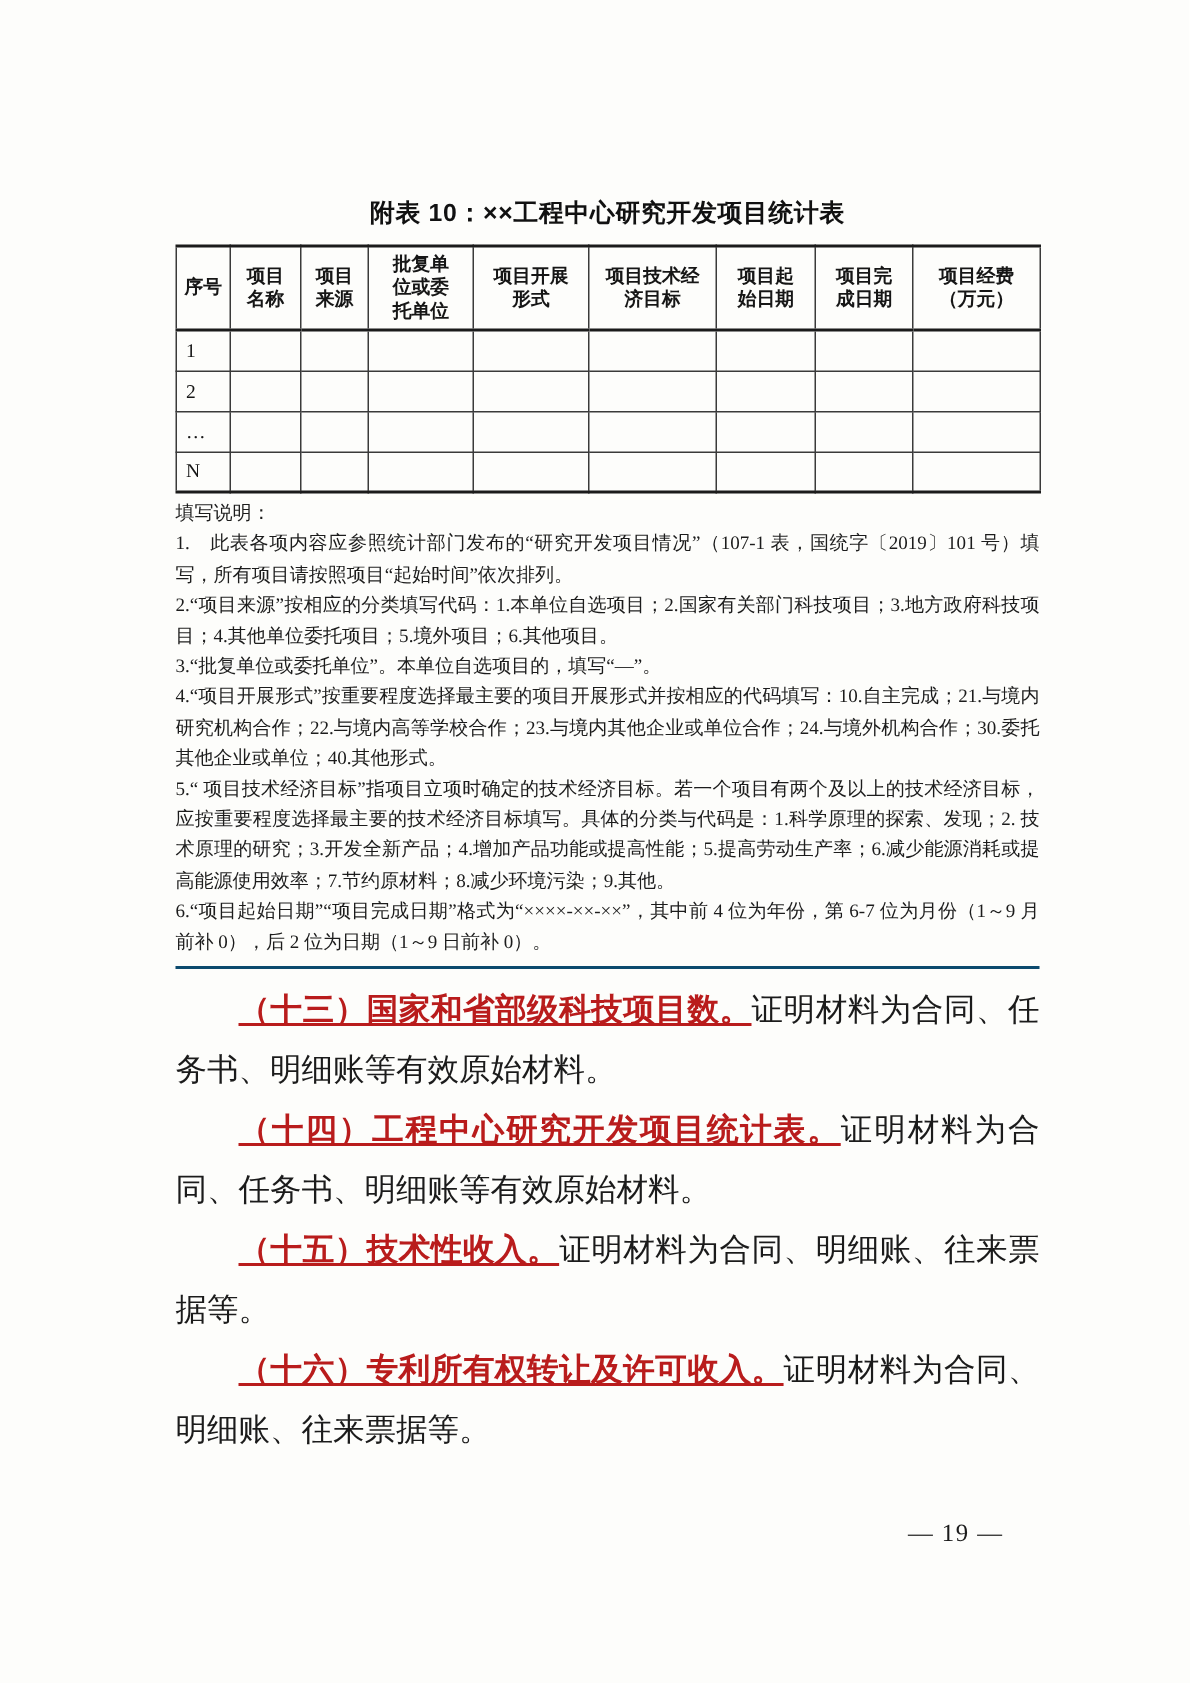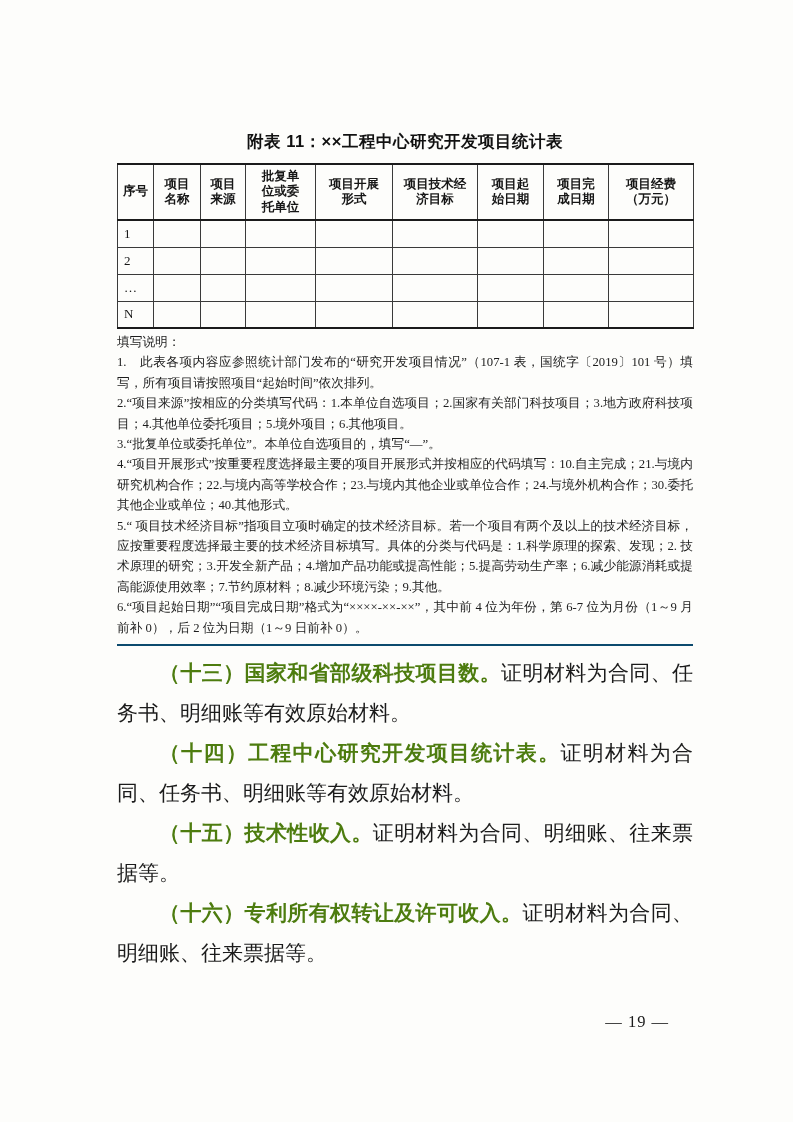--- a/index.html
+++ b/index.html
@@ -73,38 +73,38 @@
   }
   .body-text { padding-top: 7px; }
   .body-text p {
     margin: 0;
     font-size: 21px;
     line-height: 40px;
     text-indent: 42px;
     text-align: justify;
     color: #1b1b1b;
   }
-  .body-text .para-heading { font-weight: bold; color: #4d7c0f; }
+  .body-text .para-heading { font-weight: bold; color: #b91c1c; text-decoration: underline; }
   .page-num {
     position: absolute;
     top: 1012px;
     right: 124px;
     font-size: 16.5px;
     letter-spacing: 1px;
     color: #1b1b1b;
     text-align: center;
   }
 </style>
 </head>
 <body>
 
 <div class="page">
   <div class="content">
 
-    <h1 class="doc-title">附表 11：××工程中心研究开发项目统计表</h1>
+    <h1 class="doc-title">附表 10：××工程中心研究开发项目统计表</h1>
 
     <table class="stat-table">
       <colgroup>
         <col style="width:36px">
           <col style="width:47px">
           <col style="width:45px">
         <col style="width:70px">
           <col style="width:77px">
           <col style="width:85px">
         <col style="width:66px">

